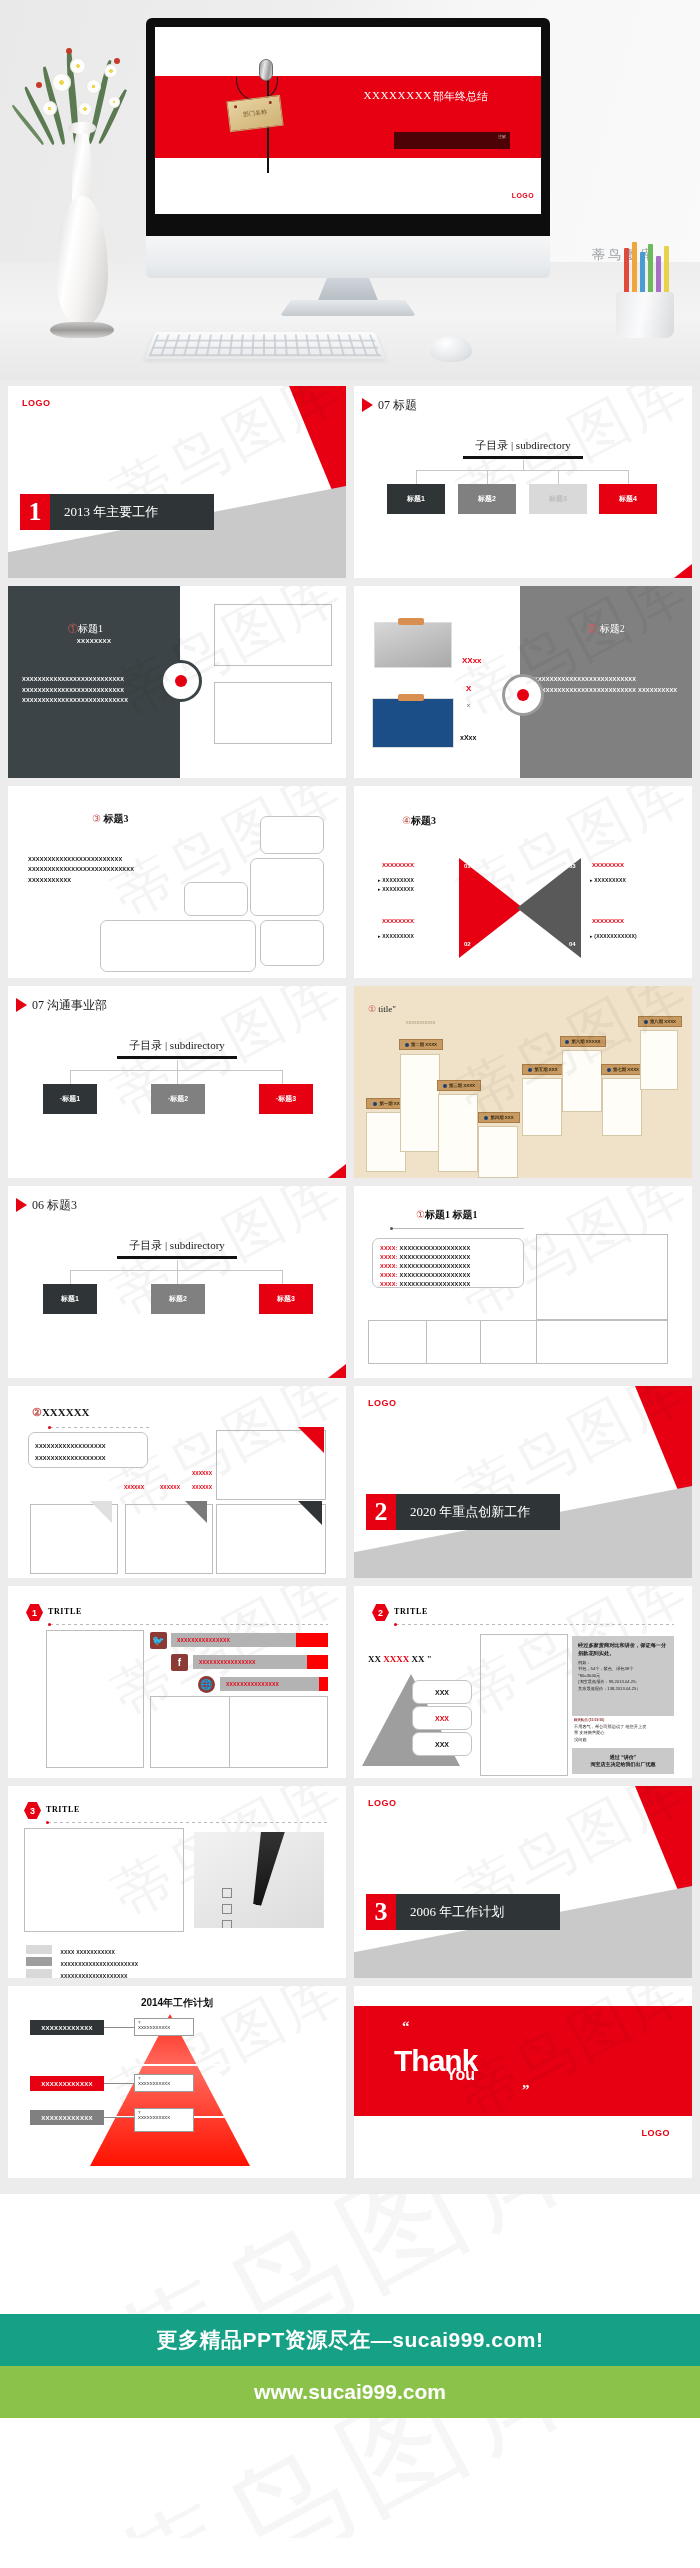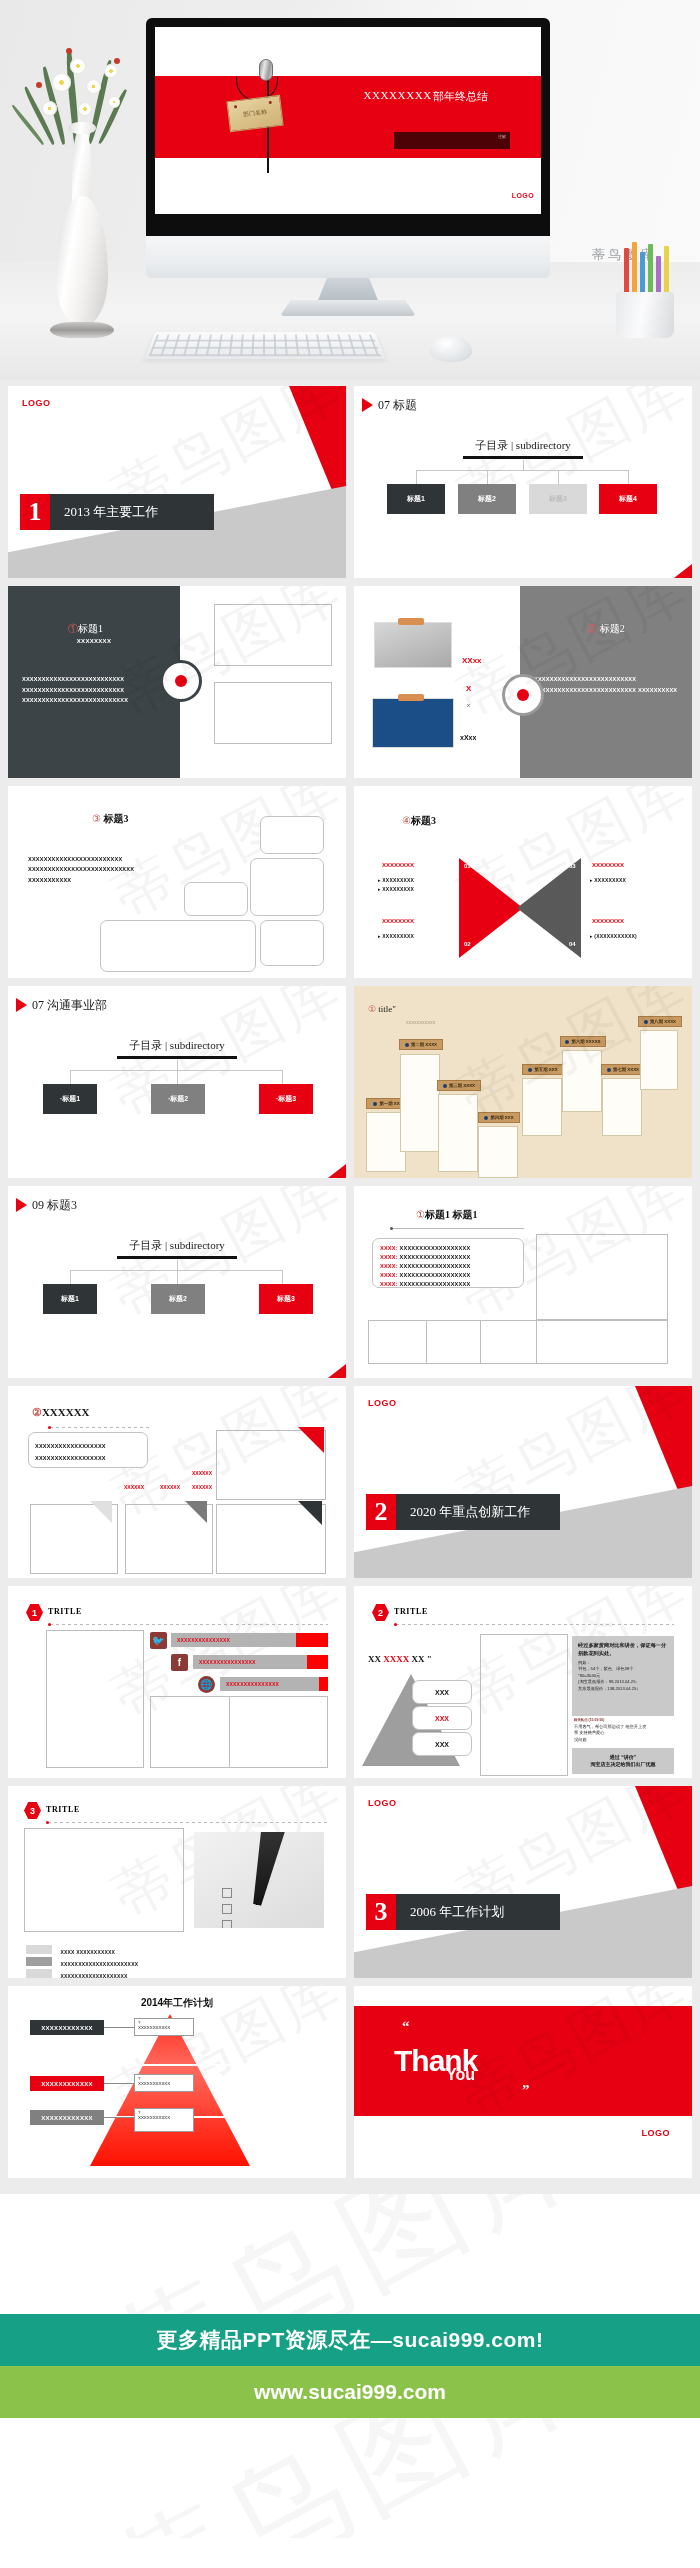--- a/index.html
+++ b/index.html
@@ -522,21 +522,21 @@
         </div>
       <div class="wm">蒂鸟图库</div>
     </div>
   </div>
 
   <div class="row">
 
     <div class="slide">
       <div class="wm">蒂鸟图库</div>
       <div class="arrow-red"></div>
-      <div class="dir-title">09 标题3</div>
+      <div class="dir-title">06 标题3</div>
       <div class="sub-title">子目录 | subdirectory</div>
       <div class="sub-rule"></div>
       <div class="tree-line-h" style="left:62px;width:212px;"></div>
       <div class="tree-line-v" style="left:169px;top:74px;height:10px;"></div>
       <div class="tree-line-v" style="left:62px;top:84px;height:14px;"></div>
       <div class="tree-line-v" style="left:169px;top:84px;height:14px;"></div>
       <div class="tree-line-v" style="left:274px;top:84px;height:14px;"></div>
       <div class="node n-dark" style="left:35px;width:54px;">标题1</div>
       <div class="node n-gray" style="left:143px;width:54px;">标题2</div>
       <div class="node n-red" style="left:251px;width:54px;">标题3</div>

